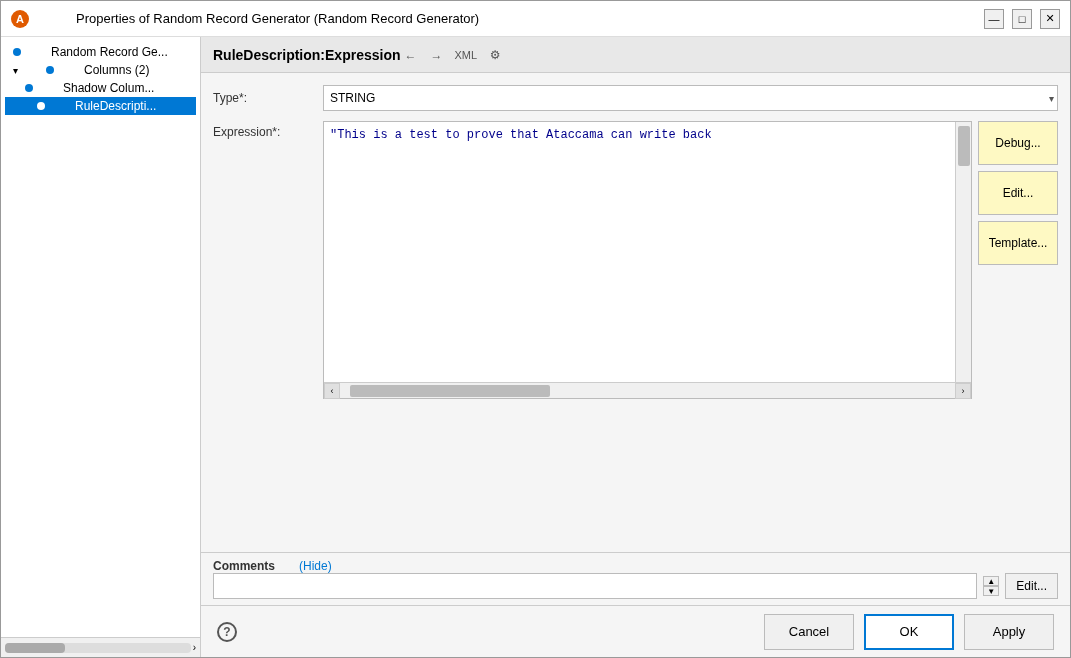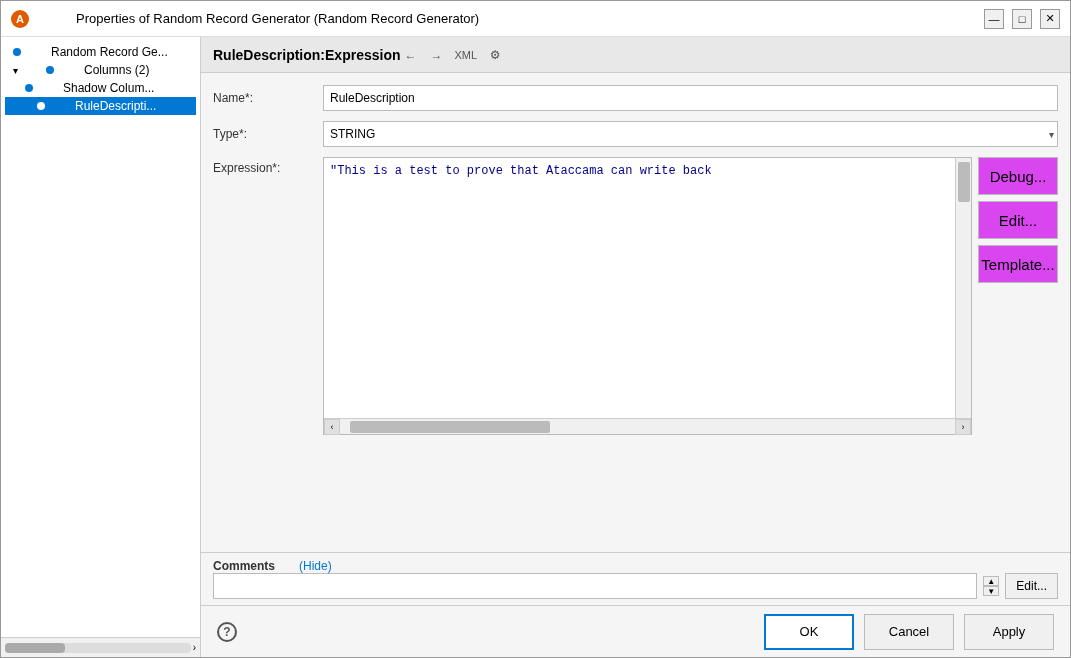--- a/index.html
+++ b/index.html
@@ -362,25 +362,25 @@
     }
 
     .expression-buttons {
       display: flex;
       flex-direction: column;
       gap: 6px;
       width: 80px;
     }
 
     .expr-btn {
-      height: 38px;
-      border: 1px solid #bbb;
-      background: #d946ef;
-      cursor: pointer;
-      font-size: 15px;
+      height: 44px;
+      border: 1px solid #bbb;
+      background: #fef9c3;
+      cursor: pointer;
+      font-size: 12px;
       text-align: center;
       display: flex;
       align-items: center;
       justify-content: center;
     }
 
     
     .comments-section {
       padding: 6px 12px;
       border-top: 1px solid #ccc;
@@ -562,24 +562,20 @@
         <div class="panel-header-icons">
           <span class="header-icon-btn">←</span>
           <span class="header-icon-btn">→</span>
           <span class="xml-label">XML</span>
           <span class="header-icon-btn">⚙</span>
         </div>
       </div>
 
       <div class="form-area">
 
-        <div class="form-row">
-          <span class="form-label">Name*:</span>
-          <input type="text" class="form-control" value="RuleDescription" style="">
-        </div>
 
         <div class="form-row">
           <span class="form-label">Type*:</span>
           <div class="select-wrapper">
             <select class="form-select">
               <option>STRING</option>
               <option>INTEGER</option>
               <option>FLOAT</option>
               <option>DATE</option>
               <option>BOOLEAN</option>
@@ -633,21 +629,21 @@
         </div>
       </div>
 
       <div class="footer">
         <div class="footer-left">
           <div class="help-icon">
             <span>?</span>
           </div>
         </div>
         <div class="footer-buttons">
+          <button class="footer-btn">Cancel</button>
           <button class="footer-btn ok-btn">OK</button>
-          <button class="footer-btn">Cancel</button>
           <button class="footer-btn">Apply</button>
         </div>
       </div>
 
     </div>
   </div>
 </div>
 
 </body></html>

